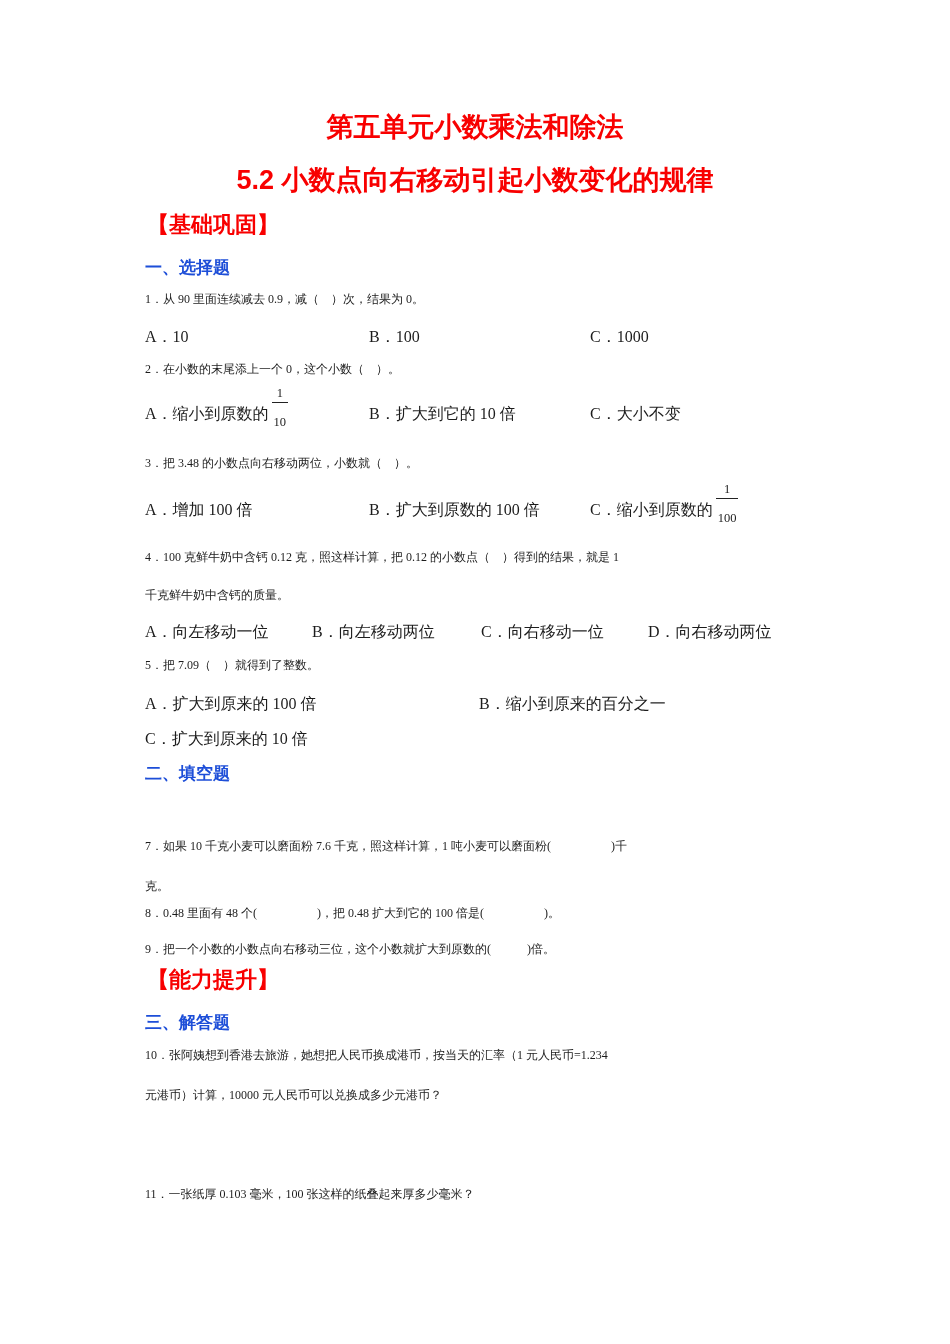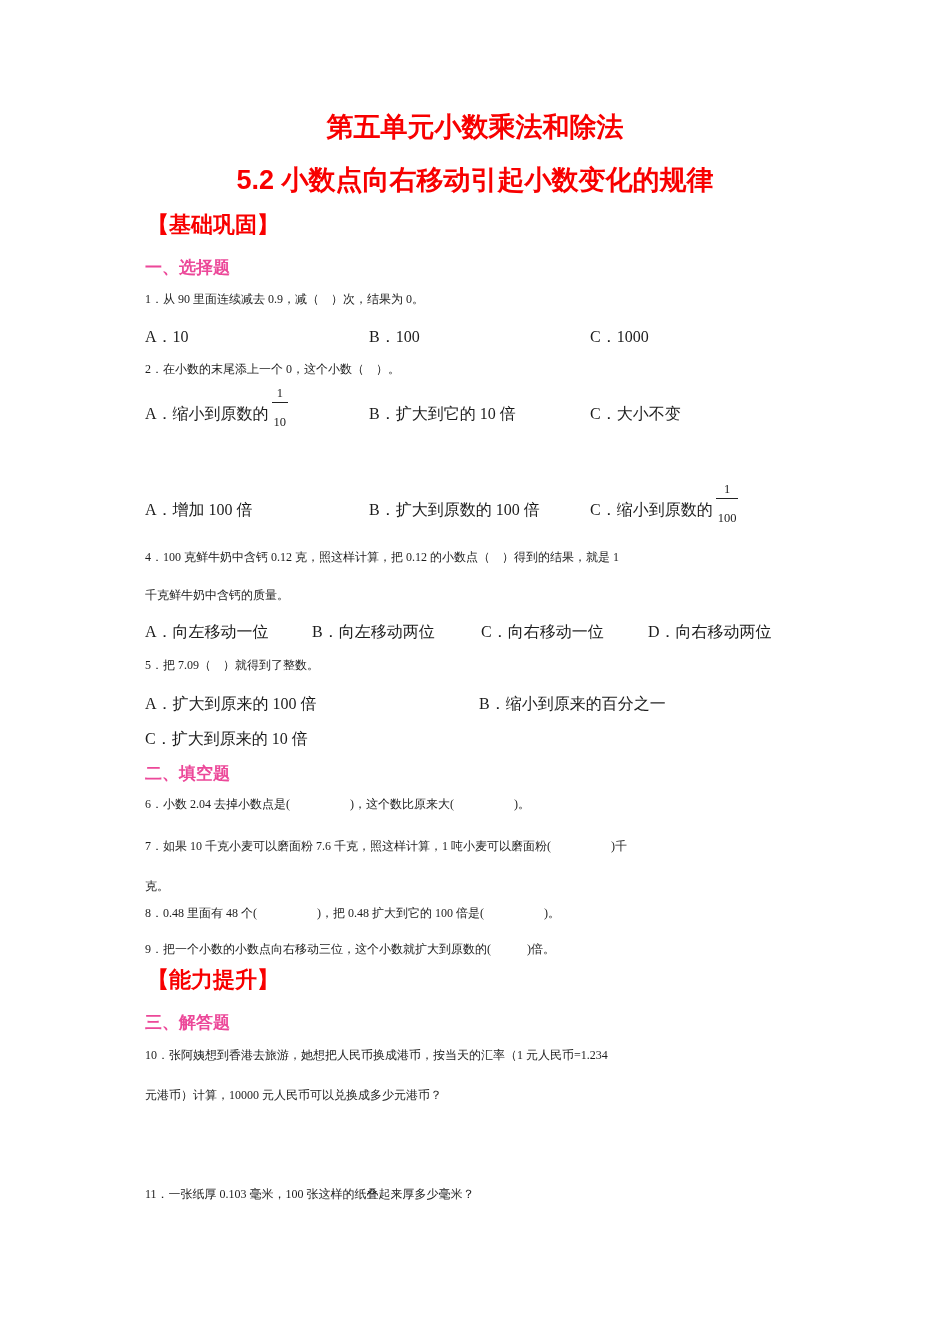--- a/index.html
+++ b/index.html
@@ -36,21 +36,21 @@
     font-family: "Liberation Sans", "DejaVu Sans", sans-serif;
     font-size: 22px;
     font-weight: bold;
     color: var(--accent);
     text-align: right;
   }
   .part-header {
     font-family: "Liberation Sans", "DejaVu Sans", sans-serif;
     font-size: 17px;
     font-weight: bold;
-    color: #ec4899;
+    color: #1d4ed8;
   }
   .qtext { left: 145px; }
   .opt-row {
     position: absolute;
     left: 0;
     width: 100%;
     height: 22px;
   }
   .opt-row.tall { height: 48px; }
   .opt {
@@ -99,20 +99,21 @@
       <span>A．缩小到原数的</span>
       <span class="frac">
         <span class="num">1</span>
         <span class="den">10</span>
       </span>
     </span>
     <span class="opt" style="left:369px">B．扩大到它的 10 倍</span>
     <span class="opt" style="left:590px">C．大小不变</span>
   </div>
 
+  <div class="line qtext" style="top:456px">3．把 3.48 的小数点向右移动两位，小数就（　）。</div>
   <div class="opt-row tall" style="top:486px">
     <span class="opt" style="left:145px">A．增加 100 倍</span>
     <span class="opt" style="left:369px">B．扩大到原数的 100 倍</span>
     <span class="opt" style="left:590px">
       <span>C．缩小到原数的</span>
       <span class="frac">
         <span class="num">1</span>
         <span class="den">100</span>
       </span>
     </span>
@@ -131,21 +132,20 @@
   <div class="opt-row" style="top:693px">
     <span class="opt" style="left:145px">A．扩大到原来的 100 倍</span>
     <span class="opt" style="left:479px">B．缩小到原来的百分之一</span>
   </div>
   <div class="opt-row" style="top:728px">
     <span class="opt" style="left:145px">C．扩大到原来的 10 倍</span>
   </div>
 
   <div class="line part-header" style="top:763px; left:145px">二、填空题</div>
 
-  <div class="line qtext" style="top:797px">6．小数 2.04 去掉小数点是(　　　　　)，这个数比原来大(　　　　　)。</div>
 
   <div class="line qtext" style="top:839px">7．如果 10 千克小麦可以磨面粉 7.6 千克，照这样计算，1 吨小麦可以磨面粉(　　　　　)千</div>
   <div class="line qtext" style="top:879px">克。</div>
 
   <div class="line qtext" style="top:906px">8．0.48 里面有 48 个(　　　　　)，把 0.48 扩大到它的 100 倍是(　　　　　)。</div>
 
   <div class="line qtext" style="top:942px">9．把一个小数的小数点向右移动三位，这个小数就扩大到原数的(　　　)倍。</div>
 
   <div class="line sec-header" style="top:966px; left:147px">【能力提升】</div>
 

